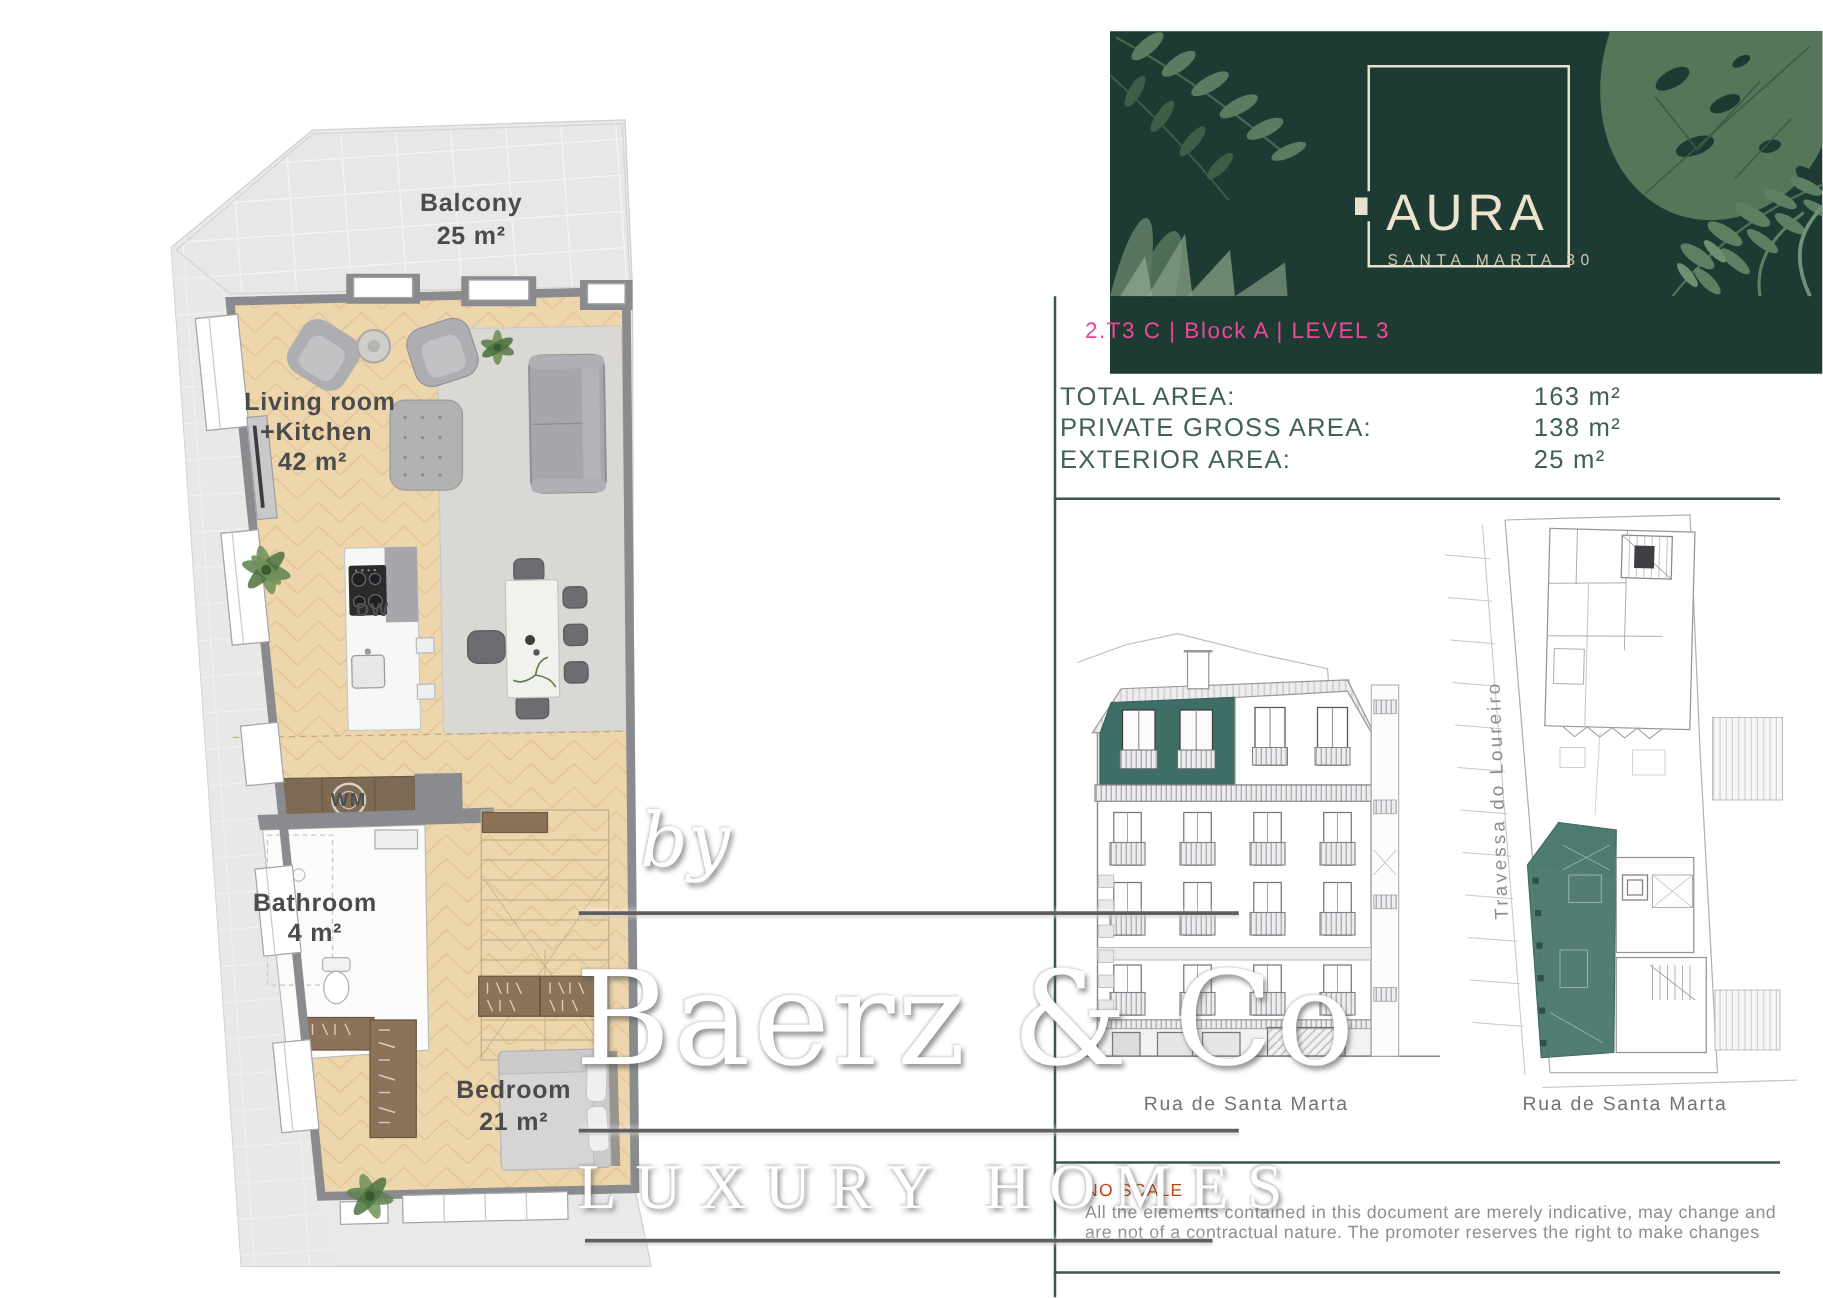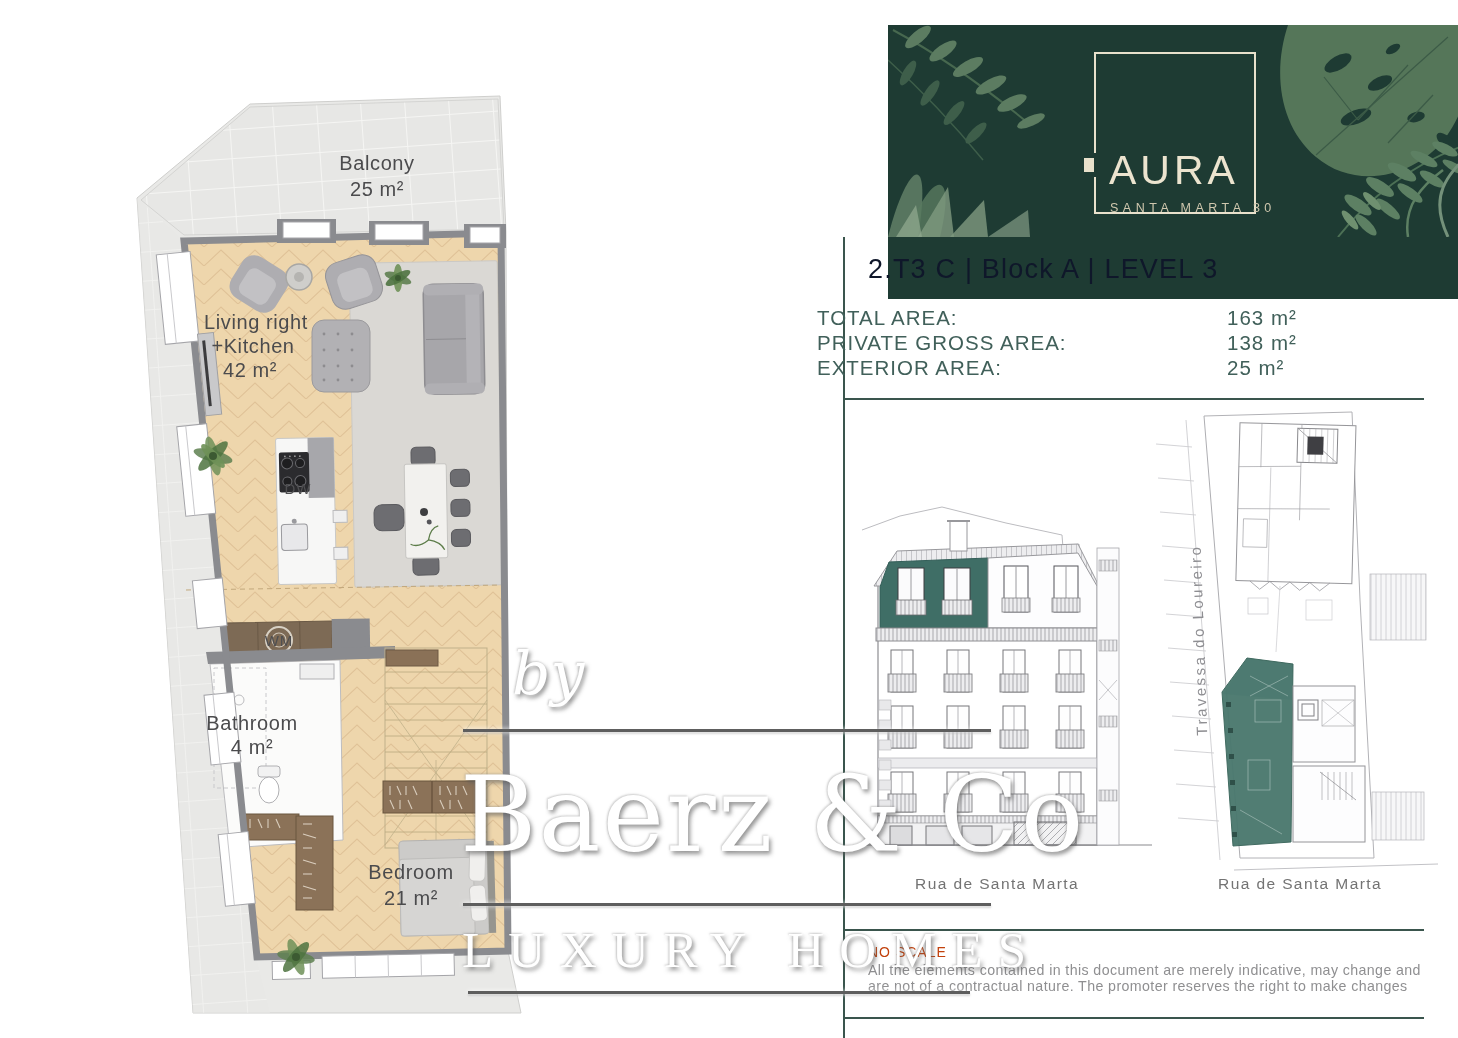--- a/index.html
+++ b/index.html
@@ -1,37 +1,37 @@
 <!DOCTYPE html>
 <html><head>
 <meta charset="utf-8">
 <style>
   html,body{margin:0;padding:0;background:#ffffff;}
   .page{position:relative;width:1458px;height:1038px;background:#ffffff;overflow:hidden;
         font-family:"Liberation Sans",sans-serif;}
   .art{position:absolute;left:0;top:0;}
   
   .plabel{position:absolute;transform:translateX(-50%);white-space:nowrap;
-          color:#4b4b4d;font-size:20px;letter-spacing:.6px;z-index:3;}
+          color:#4b4b4d;font-size:20px;letter-spacing:.6px;z-index:3;font-weight:bold;}
   .plabel.small{font-size:15px;letter-spacing:1px;color:#4f4f51;}
   
   .banner{position:absolute;left:888px;top:25px;width:590px;height:274px;
           background:#1e3b33;overflow:hidden;z-index:2;}
   .logo-box{position:absolute;left:206px;top:27px;width:158px;height:158px;
             border:2px solid #e9e1cc;}
   .logo-gap{position:absolute;left:204px;top:128px;width:5px;height:24px;background:#1e3b33;}
   .logo-tick{position:absolute;left:196px;top:133px;width:10px;height:14px;background:#e9e1cc;}
   .logo-title{position:absolute;left:221px;top:122px;color:#ece4cf;font-size:41px;
               letter-spacing:4px;font-weight:400;}
   .logo-sub{position:absolute;left:222px;top:176px;color:#cfc7ae;font-size:12.5px;
             letter-spacing:4.5px;}
   
-  .unit-title{position:absolute;left:868px;top:254px;color:#0f172a;font-size:27px;
+  .unit-title{position:absolute;left:868px;top:254px;color:#ec4899;font-size:18px;
               letter-spacing:1.2px;font-weight:500;z-index:3;}
-  .area-label{position:absolute;left:817px;color:#41605a;font-size:20.5px;letter-spacing:1px;z-index:3;}
+  .area-label{position:absolute;left:848px;color:#41605a;font-size:20.5px;letter-spacing:1px;z-index:3;}
   .area-value{position:absolute;left:1227px;color:#41605a;font-size:20.5px;letter-spacing:1px;z-index:3;}
   .divider{position:absolute;left:843px;width:581px;height:2px;background:#3a554d;z-index:2;}
   .vline{position:absolute;left:843px;top:237px;width:2px;height:801px;background:#3a554d;z-index:2;}
   .caption{position:absolute;transform:translateX(-50%);color:#737373;font-size:15.5px;
            letter-spacing:1.4px;white-space:nowrap;z-index:3;}
   .street-rot{position:absolute;left:1000px;top:630px;width:400px;height:20px;text-align:center;
               transform:rotate(-92deg);color:#8e8e92;font-size:15px;letter-spacing:2.5px;
               white-space:nowrap;z-index:3;}
   .scale-note{position:absolute;left:868px;top:944px;color:#c2410c;font-size:14px;
               letter-spacing:1px;z-index:3;}
@@ -609,21 +609,21 @@
   <div class="caption" style="left:997px;top:875px">Rua de Santa Marta</div>
   <div class="caption" style="left:1300px;top:875px">Rua de Santa Marta</div>
   <div class="street-rot">Travessa do Loureiro</div>
 
   <div class="scale-note">NO SCALE</div>
   <div class="disc" style="top:978px">are not of a contractual nature. The promoter reserves the right to make changes</div>
   <div class="disc" style="top:962px">All the elements contained in this document are merely indicative, may change and</div>
 
   <div class="plabel" style="left:377px;top:152px">Balcony</div>
   <div class="plabel" style="left:377px;top:178px">25 m²</div>
-  <div class="plabel" style="left:256px;top:311px">Living right</div>
+  <div class="plabel" style="left:256px;top:311px">Living room</div>
   <div class="plabel" style="left:253px;top:335px">+Kitchen</div>
   <div class="plabel" style="left:250px;top:359px">42 m²</div>
   <div class="plabel small" style="left:298px;top:480px">DW</div>
   <div class="plabel small" style="left:279px;top:632px">WM</div>
   <div class="plabel" style="left:252px;top:712px">Bathroom</div>
   <div class="plabel" style="left:252px;top:736px">4 m²</div>
   <div class="plabel" style="left:411px;top:861px">Bedroom</div>
   <div class="plabel" style="left:411px;top:887px">21 m²</div>
 
   <div class="wm wm-by">by</div>

